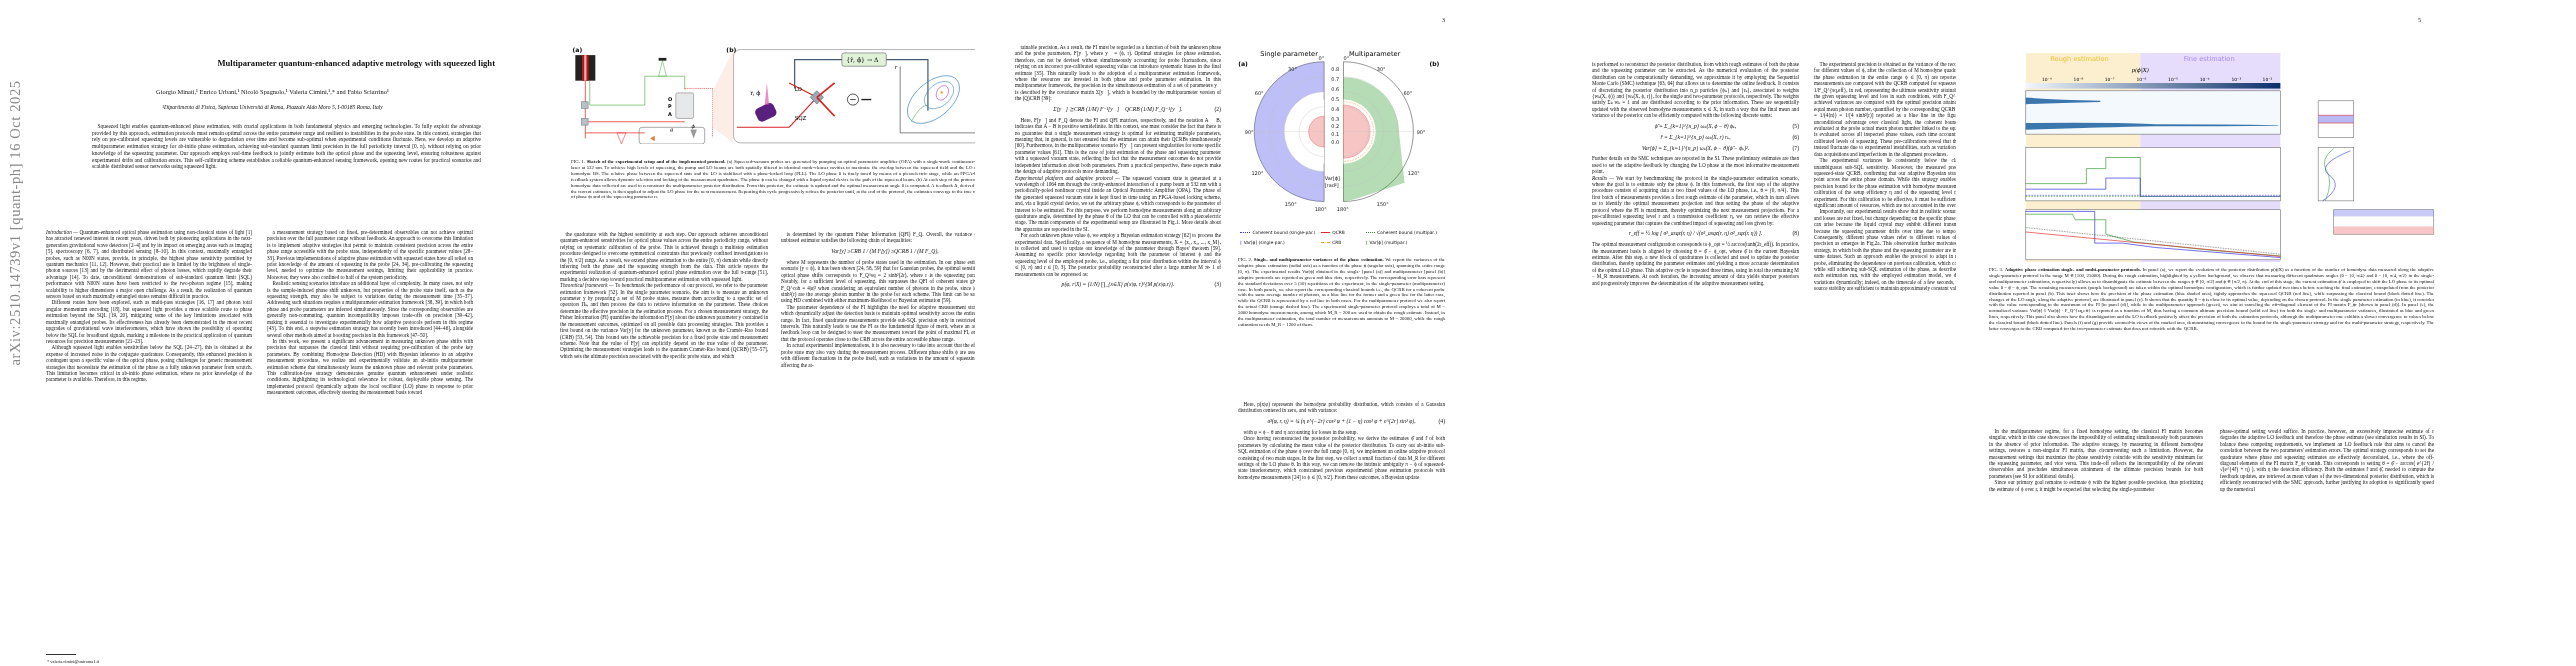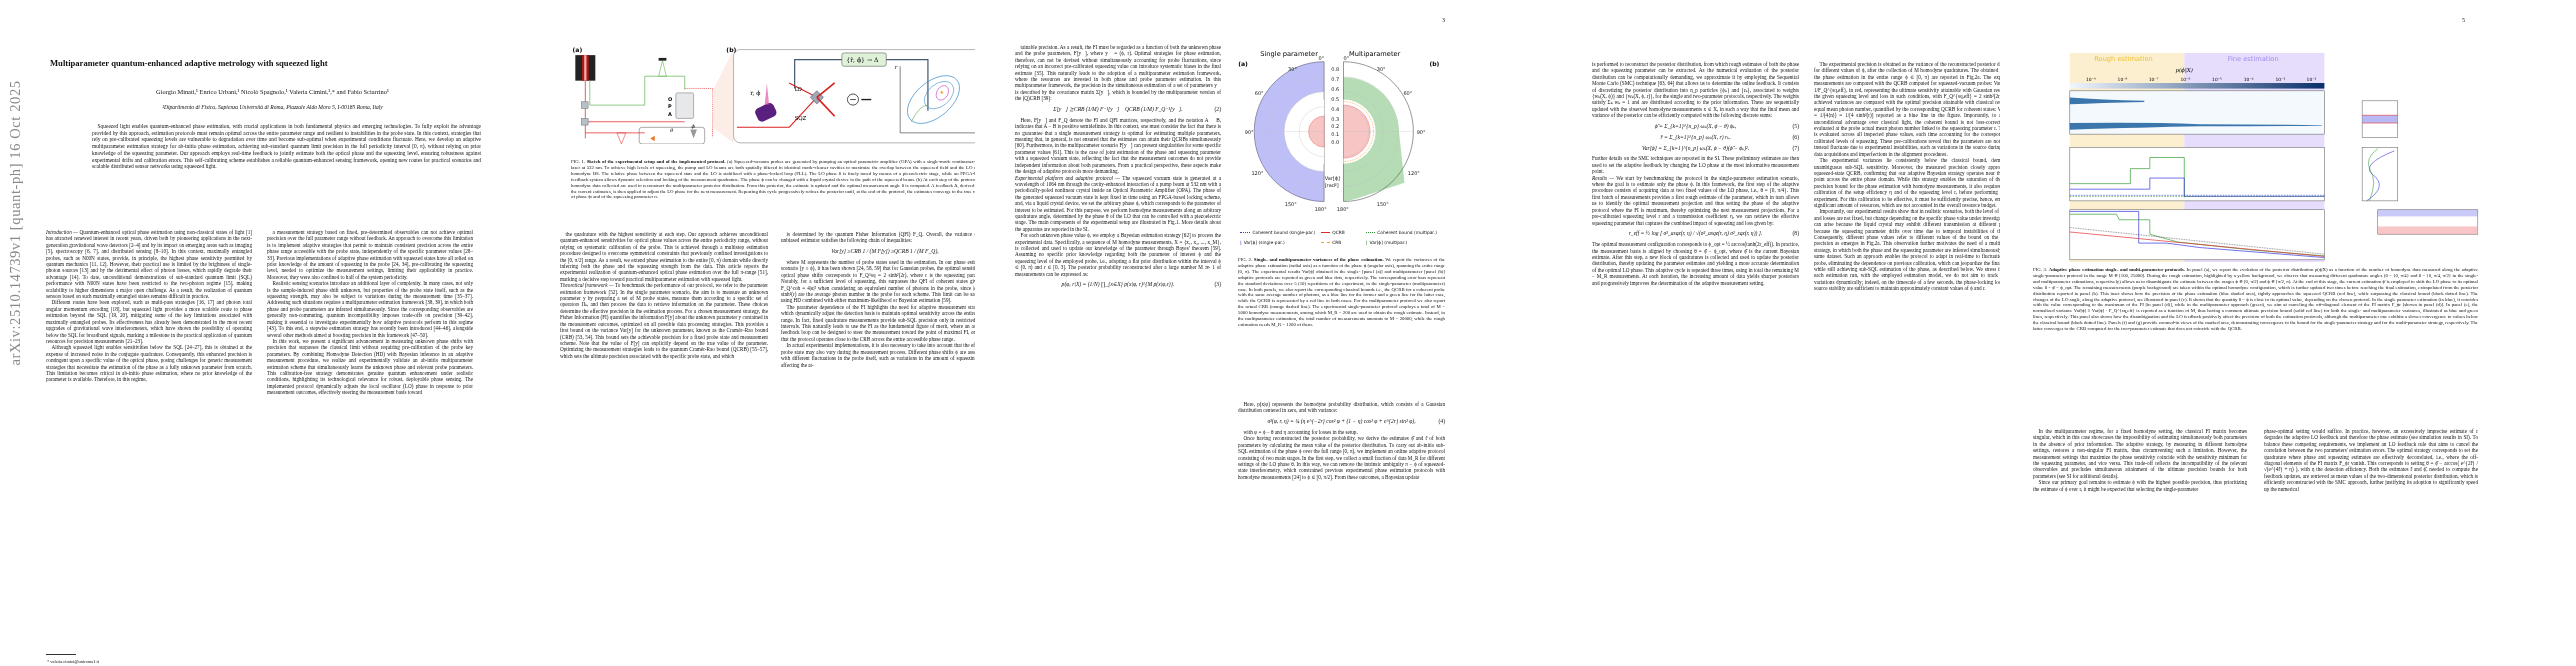--- a/index.html
+++ b/index.html
@@ -5,21 +5,21 @@
   html,body{margin:0;padding:0;background:#ffffff;}
   body{width:2576px;height:667px;position:relative;overflow:hidden;font-family:"Liberation Serif","DejaVu Serif",serif;color:#111;}
   .page{position:absolute;top:0;height:667px;width:515px;background:#fff;}
   .pnum{position:absolute;top:16.7px;font-size:6.1px;color:#222;}
   .col{position:absolute;font-size:5.2px;line-height:6.4px;text-align:justify;hyphens:auto;}
   .col p{margin:0 0 0 0;text-indent:5.6px;}
   .col p.noind{text-indent:0;}
   .col .sec{font-style:italic;}
   .eq{text-align:center;font-style:italic;margin:4.4px 0;position:relative;font-size:5.6px;}
   .eq .num{position:absolute;right:0;font-style:normal;}
-  .title{position:absolute;font-weight:bold;font-size:8.6px;text-align:left;}
+  .title{position:absolute;font-weight:bold;font-size:8.6px;text-align:right;}
   .authors{position:absolute;font-size:6.4px;text-align:center;}
   .affil{position:absolute;font-size:5.6px;font-style:italic;text-align:center;}
   .abstract{position:absolute;font-size:5.4px;line-height:6.7px;text-align:justify;text-indent:5.6px;}
   .stamp{position:absolute;left:4.4px;top:67px;width:22px;height:311px;}
   .stamp span{position:absolute;left:50%;top:50%;transform:translate(-50%,-50%) rotate(-90deg);white-space:nowrap;font-family:"Liberation Serif",serif;font-size:14.5px;color:#8a8a8a;letter-spacing:0.6px;}
   .footnote-rule{position:absolute;width:30px;border-top:0.6px solid #333;}
   .footnote{position:absolute;font-size:4.4px;}
   .caption{position:absolute;font-size:4.8px;line-height:5.9px;text-align:justify;}
   .caption b{font-weight:bold;}
   .fig{position:absolute;}
@@ -254,21 +254,21 @@
       <div class="eq"><span>r_eff = ½ log [ σ²_asqz(r, η) / √(σ²_asqz(r, η) σ²_sqz(r, η)) ].</span><span class="num">(8)</span></div>
       <p class="noind">The optimal measurement configuration corresponds to ϕ_opt = ½ arccos(tanh(2r_eff)). In practice, the measurement basis is aligned by choosing θ = ϕ̂ − ϕ_opt, where ϕ̂ is the current Bayesian estimate. After this step, a new block of quadratures is collected and used to update the posterior distribution, thereby updating the parameter estimates and yielding a more accurate determination of the optimal LO phase. This adaptive cycle is repeated three times, using in total the remaining M − M_R measurements. At each iteration, the increasing amount of data yields sharper posteriors and progressively improves the determination of the adaptive measurement setting.</p>
     </div>
   <div class="col" style="left:263px;top:61px;width:207px;">
       <p>The experimental precision is obtained as the variance of the reconstructed posterior distribution for different values of ϕ, after the collection of M homodyne quadratures. The obtained results for the phase estimation in the entire range ϕ ∈ [0, π) are reported in Fig.2a. The experimental measurements are compared with the QCRB computed for squeezed-vacuum probes: Var_sqz[ϕ] = 1/F_Q^{sq,eff}, in red, representing the ultimate sensitivity attainable with Gaussian resources for the given squeezing level and loss in such conditions, with F_Q^{sq,eff} = 2 sinh²(2r_eff). The achieved variances are compared with the optimal precision attainable with classical resources of equal mean photon number, quantified by the corresponding QCRB for coherent states: Var_coh[ϕ] = 1/(4⟨n⟩) = 1/[4 sinh²(r)] reported as a blue line in the figure. Importantly, to assess the unconditional advantage over classical light, the coherent bound is not loss-corrected but is evaluated at the probe actual mean photon number linked to the squeezing parameter r. The bound is evaluated across all inspected phase values, each time accounting for the corresponding pre-calibrated levels of squeezing. These pre-calibrations reveal that the parameters are not fixed but instead fluctuate due to experimental instabilities, such as variations in the source during different data acquisitions and imperfections in the alignment procedures.</p>
       <p>The experimental variances lie consistently below the classical bound, demonstrating unambiguous sub-SQL sensitivity. Moreover, the measured precision closely approaches the squeezed-state QCRB, confirming that our adaptive Bayesian strategy operates near the optimal point across the entire phase domain. While this strategy enables the saturation of the ultimate precision bound for the phase estimation with homodyne measurements, it also requires a precise calibration of the setup efficiency η and of the squeezing level r, before performing the actual experiment. For this calibration to be effective, it must be sufficiently precise, hence, employing a significant amount of resources, which are not accounted in the overall resource budget.</p>
       <p>Importantly, our experimental results show that in realistic scenarios, both the level of squeezing and losses are not fixed, but change depending on the specific phase value under investigation. This can arise because the liquid crystal may exhibit different transmission at different phases, or because the squeezing parameter drifts over time due to temporal instabilities of the source. Consequently, different phase values refer to different values of the bound on the attainable precision as emerges in Fig.2a. This observation further motivates the need of a multiparameter strategy, in which both the phase and the squeezing parameter are inferred simultaneously from the same dataset. Such an approach enables the protocol to adapt in real-time to fluctuations of the probe, eliminating the dependence on previous calibration, which can jeopardize the final estimate, while still achieving sub-SQL estimation of the phase, as described below. We stress that within each estimation run, with the employed estimation model, we do not aim to track parameter variations dynamically; indeed, on the timescale of a few seconds, the phase-locking loop and the source stability are sufficient to maintain approximately constant values of ϕ and r.</p>
     </div>
 </div>
 
-<div class="page" style="left:2000px;width:509px;">
+<div class="page" style="left:1956px;width:509px;">
   <div class="pnum" style="left:462px;">5</div>
 
   <div class="fig" style="left:33px;top:53px;width:456px;height:209px;">
     <svg width="456" height="209" viewBox="0 0 820 376">
       <rect x="66" y="0" width="206" height="376" fill="#fbefcf"></rect>
       <rect x="272" y="0" width="252" height="376" fill="#e6dcfb"></rect>
       <text x="110" y="14" font-family="DejaVu Sans" font-size="12" fill="#f0c030">Rough estimation</text>
       <text x="350" y="14" font-family="DejaVu Sans" font-size="12" fill="#a58cf0">Fine estimation</text>
       <defs>
           <linearGradient id="cb" x1="0" x2="1">

